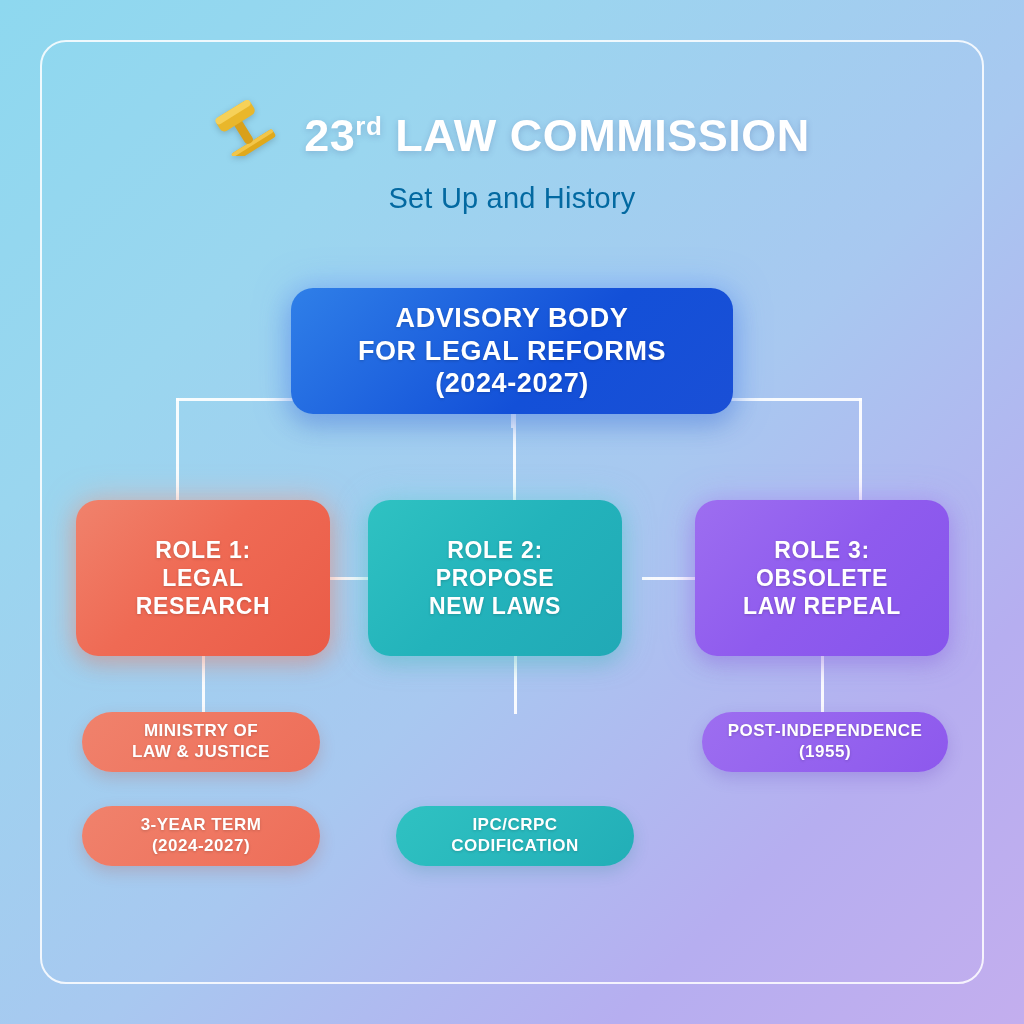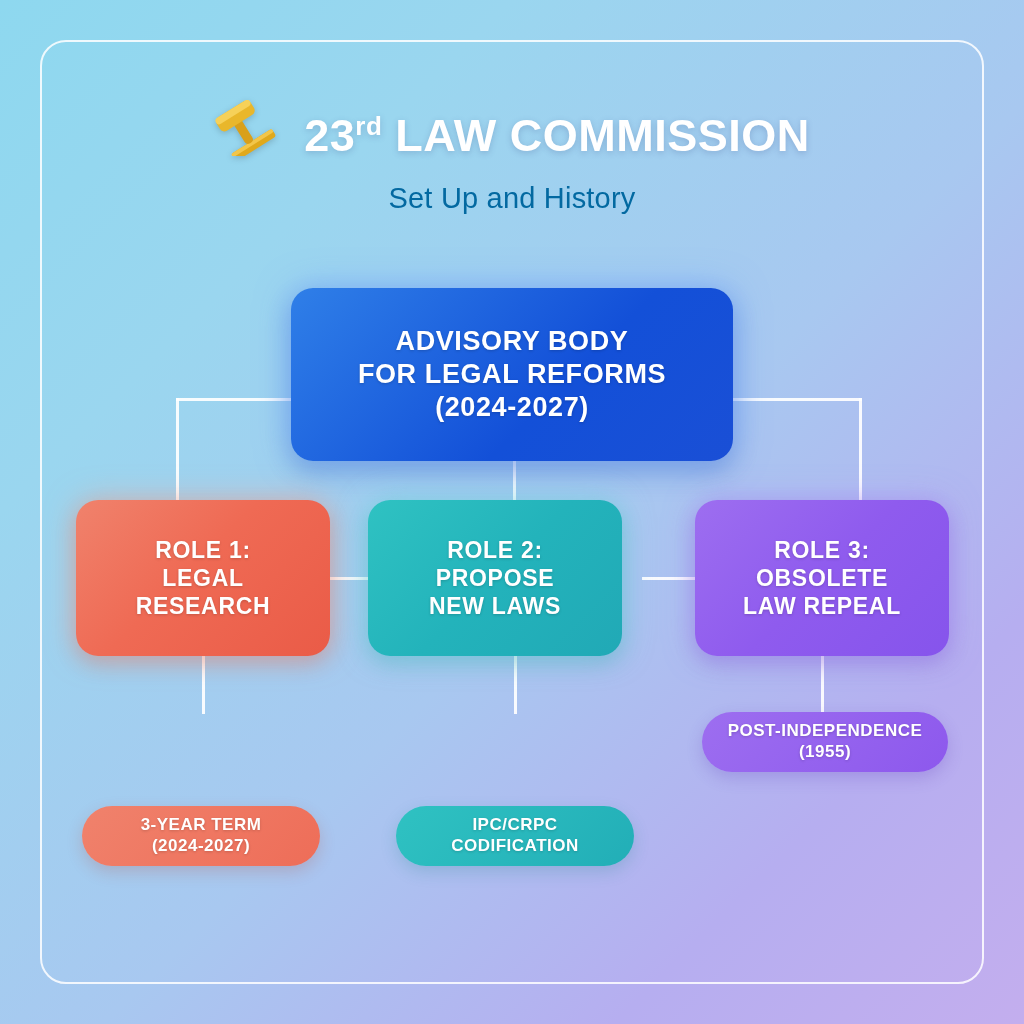--- a/index.html
+++ b/index.html
@@ -91,21 +91,21 @@
     border-radius: 22px;
     line-height: 1.22;
     padding: 8px 10px;
     text-shadow: 0 1px 3px rgba(0,0,0,0.18);
   }
 
   .root {
     left: 291px;
     top: 288px;
     width: 442px;
-    height: 173px;
+    height: 126px;
     font-size: 27px;
     letter-spacing: 0.6px;
     background: linear-gradient(135deg, #2f7fe8 0%, #1350d8 60%, #1a4fd6 100%);
     box-shadow: 0 0 34px rgba(120,170,255,0.75), 0 10px 24px rgba(20,60,160,0.30);
   }
 
   .role {
     width: 254px;
     height: 156px;
     top: 500px;
@@ -212,20 +212,22 @@
   <div class="node role role-1 nowrap">ROLE 1:
 LEGAL
 RESEARCH</div>
   <div class="node role role-2 nowrap">ROLE 2:
 PROPOSE
 NEW LAWS</div>
   <div class="node role role-3 nowrap">ROLE 3:
 OBSOLETE
 LAW REPEAL</div>
 
+  <div class="node leaf leaf-a1 nowrap">MINISTRY OF
+LAW &amp; JUSTICE</div>
   <div class="node leaf leaf-a2 nowrap">3-YEAR TERM
 (2024-2027)</div>
 
   <div class="node leaf leaf-b2 nowrap">IPC/CRPC
 CODIFICATION</div>
 
   <div class="node leaf leaf-c1 wide nowrap">POST-INDEPENDENCE
 (1955)</div>
 
 </div>

